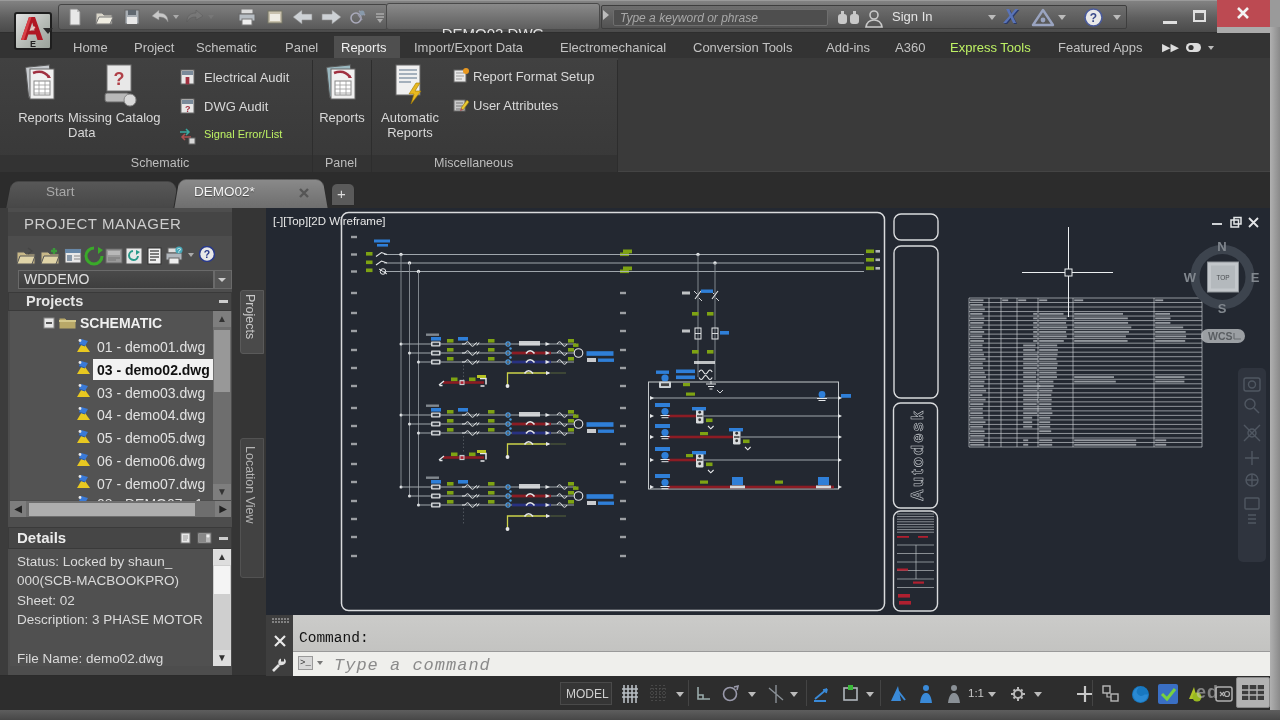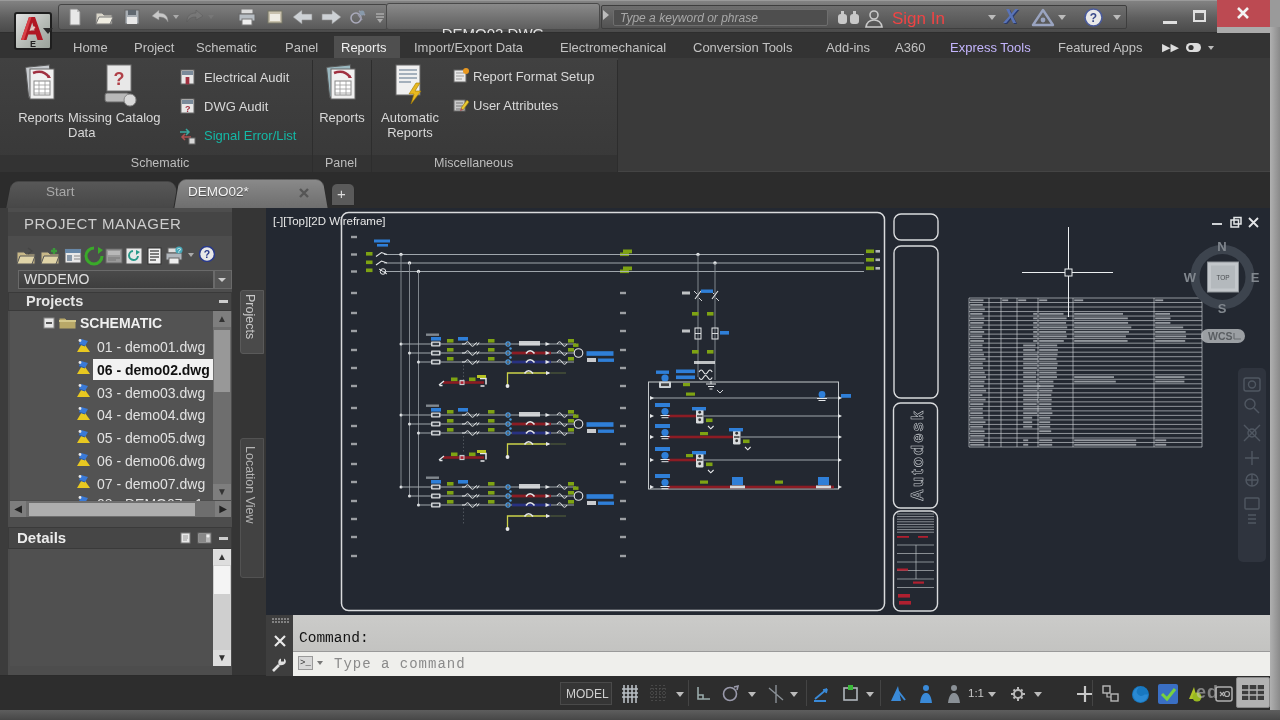--- a/index.html
+++ b/index.html
@@ -76,21 +76,21 @@
 <svg class="abs" style="left:837px;top:10px" width="24" height="16" viewBox="0 0 24 16">
       <rect x="1" y="4" width="9" height="10" rx="3" fill="#c8c8c8"></rect>
       <rect x="13" y="4" width="9" height="10" rx="3" fill="#c8c8c8"></rect>
       <rect x="4" y="1" width="3" height="5" fill="#c8c8c8"></rect>
       <rect x="16" y="1" width="3" height="5" fill="#c8c8c8"></rect>
     </svg>
 <svg class="abs" style="left:864px;top:9px" width="20" height="19" viewBox="0 0 20 19">
       <circle cx="10" cy="6" r="4" fill="none" stroke="#c8c8c8" stroke-width="1.6"></circle>
       <path d="M2 18 C3 12 7 11 10 11 C13 11 17 12 18 18 Z" fill="none" stroke="#c8c8c8" stroke-width="1.6"></path>
     </svg>
-<div class="abs" style="left:892px;top:9px;font-size:17px;color:#ef4444;">Sign In</div>
+<div class="abs" style="left:892px;top:9px;font-size:13px;color:#e5e5e5;">Sign In</div>
 <div class="abs" style="left:988px;top:15px;width:0;height:0;border-top:5px solid #bbb;border-left:4px solid transparent;border-right:4px solid transparent;"></div>
 <div class="abs" style="left:1004px;top:5px;font-size:20px;font-weight:bold;font-style:italic;color:#5a74b8;text-shadow:1px 1px 0 #2a3a6a;">X</div>
 <svg class="abs" style="left:1031px;top:8px" width="24" height="20" viewBox="0 0 24 20">
       <path d="M12 2 L22 17 L2 17 Z" fill="none" stroke="#9aa4c0" stroke-width="2.4" stroke-linejoin="round"></path>
       <circle cx="12" cy="12" r="2.4" fill="#9aa4c0"></circle>
     </svg>
 <div class="abs" style="left:1058px;top:15px;width:0;height:0;border-top:5px solid #bbb;border-left:4px solid transparent;border-right:4px solid transparent;"></div>
 <svg class="abs" style="left:1084px;top:8px" width="19" height="19" viewBox="0 0 19 19">
       <circle cx="9.5" cy="9.5" r="8.5" fill="#e8e8e8" stroke="#4a5a9a" stroke-width="1.6"></circle>
       <text x="9.5" y="14" font-size="12" font-weight="bold" fill="#3a4a8a" text-anchor="middle" font-family="Liberation Sans">?</text>
@@ -109,21 +109,21 @@
 <div class="abs" style="left:134px;top:40px;font-size:13px;color:#c2c2c2;">Project</div>
 <div class="abs" style="left:196px;top:40px;font-size:13px;color:#c2c2c2;">Schematic</div>
 <div class="abs" style="left:285px;top:40px;font-size:13px;color:#c2c2c2;">Panel</div>
 <div class="abs" style="left:334px;top:36px;width:66.4px;height:22px;background:#4f4f4f;"></div>
 <div class="abs" style="left:341px;top:40px;font-size:13px;color:#f0f0f0;">Reports</div>
 <div class="abs" style="left:414px;top:40px;font-size:13px;color:#c2c2c2;">Import/Export Data</div>
 <div class="abs" style="left:560px;top:40px;font-size:13px;color:#c2c2c2;">Electromechanical</div>
 <div class="abs" style="left:693px;top:40px;font-size:13px;color:#c2c2c2;">Conversion Tools</div>
 <div class="abs" style="left:826px;top:40px;font-size:13px;color:#c2c2c2;">Add-ins</div>
 <div class="abs" style="left:895px;top:40px;font-size:13px;color:#c2c2c2;">A360</div>
-<div class="abs" style="left:950px;top:40px;font-size:13px;color:#c4b5fd;">Express Tools</div>
+<div class="abs" style="left:950px;top:40px;font-size:13px;color:#bef264;">Express Tools</div>
 <div class="abs" style="left:1058px;top:40px;font-size:13px;color:#c2c2c2;">Featured Apps</div>
 <div class="abs" style="left:1162px;top:41px;font-size:11px;color:#ddd;">▶▶</div>
 <svg class="abs" style="left:1185px;top:41px" width="20" height="13" viewBox="0 0 20 13">
       <rect x="1" y="2" width="15" height="9" rx="4.5" fill="#ddd"></rect>
       <circle cx="6" cy="6.5" r="2.6" fill="#333"></circle>
     </svg>
 <div class="abs" style="left:1208px;top:46px;width:0;height:0;border-top:4px solid #bbb;border-left:3.5px solid transparent;border-right:3.5px solid transparent;"></div>
 <div class="abs" style="left:0;top:58px;width:1272px;height:114px;background:linear-gradient(#414141,#383838);"></div>
 <div class="abs" style="left:0;top:155px;width:617px;height:17px;background:#333333;"></div>
 <div class="abs" style="left:100px;top:156px;width:120px;text-align:center;font-size:12.5px;color:#bdbdbd;">Schematic</div>
@@ -159,21 +159,21 @@
         <rect x="2" y="1" width="13" height="14" fill="#e8e8e8" stroke="#666"></rect>
         <rect x="3" y="2" width="11" height="4" fill="#7a8a9a"></rect>
         <text x="6" y="14" font-size="9" font-weight="bold" fill="#a03040" font-family="Liberation Sans">?</text>
     </svg>
 <div class="abs" style="left:204px;top:99px;font-size:13px;color:#d8d8d8;">DWG Audit</div>
 <svg class="abs" style="left:177px;top:127px" width="19" height="18" viewBox="0 0 19 18">
       <path d="M3 5 h8 m -2 -3 l 3 3 l -3 3" stroke="#3aa8a0" stroke-width="1.5" fill="none"></path>
       <path d="M14 10 h-8 m 2 -3 l -3 3 l 3 3" stroke="#b05050" stroke-width="1.5" fill="none"></path>
       <rect x="12" y="11" width="6" height="6" fill="#d8d8d8" stroke="#666"></rect>
     </svg>
-<div class="abs" style="left:204px;top:128px;font-size:13px;color:#14b8a6;">Signal Error/List</div>
+<div class="abs" style="left:204px;top:128px;font-size:11px;color:#bef264;">Signal Error/List</div>
 <svg class="abs" style="left:322px;top:63px" width="40" height="42" viewBox="0 0 40 42">
         <rect x="6" y="3" width="24" height="30" fill="#9ab8c0" stroke="#555" transform="rotate(-6 18 18)"></rect>
         <rect x="9" y="6" width="24" height="30" fill="#f0f0f0" stroke="#666"></rect>
         <path d="M 12 10 q 10 -4 16 4" stroke="#a03040" stroke-width="2.5" fill="none"></path>
         <path d="M 28 12 l 2 3 l -4 0 z" fill="#a03040"></path>
         <rect x="13" y="18" width="16" height="14" fill="#fff" stroke="#888"></rect>
         <path d="M 13 22 h16 M 13 26 h16 M 13 30 h16 M 18 18 v14 M 24 18 v14" stroke="#999" stroke-width="0.8"></path>
         </svg>
 <div class="abs" style="left:309px;top:110px;width:66px;text-align:center;font-size:13px;color:#d8d8d8;">Reports</div>
 <svg class="abs" style="left:389px;top:63px" width="40" height="44" viewBox="0 0 40 44">
@@ -192,21 +192,21 @@
       <rect x="2" y="4" width="11" height="11" fill="#c8c8c8" stroke="#666"></rect>
       <path d="M4 7 h7 M4 10 h7 M4 13 h5" stroke="#777" stroke-width="1"></path>
       <path d="M9 12 L15 4 L17 6 L11 14 Z" fill="#e8c830" stroke="#907010" stroke-width="0.6"></path>
       <path d="M9 12 l-1 3 l3 -1 z" fill="#b05050"></path>
     </svg>
 <div class="abs" style="left:473px;top:98px;font-size:13px;color:#d8d8d8;">User Attributes</div>
 <div class="abs" style="left:0;top:172px;width:1272px;height:36px;background:#2c2c2c;"></div>
 <div class="abs" style="left:8px;top:180px;width:170px;height:28px;background:linear-gradient(#585858,#474747);border:1px solid #2a2a2a;border-bottom:none;border-radius:8px 8px 0 0;transform:perspective(30px) rotateX(4deg);"></div>
 <div class="abs" style="left:46px;top:184px;font-size:13.5px;color:#a8a8a8;">Start</div>
 <div class="abs" style="left:176px;top:178px;width:150px;height:30px;background:linear-gradient(#8a8a8a,#6e6e6e);border:1px solid #2a2a2a;border-bottom:none;border-radius:8px 8px 0 0;transform:perspective(30px) rotateX(4deg);"></div>
-<div class="abs" style="left:188px;top:184px;font-size:13.5px;color:#f4f4f4;text-shadow:0 1px 1px #444;">DEMO02*</div>
+<div class="abs" style="left:194px;top:184px;font-size:13.5px;color:#f4f4f4;text-shadow:0 1px 1px #444;">DEMO02*</div>
 <svg class="abs" style="left:298px;top:187px" width="12" height="12" viewBox="0 0 12 12">
       <path d="M2 2 L10 10 M10 2 L2 10" stroke="#555" stroke-width="2.4"></path>
     </svg>
 <div class="abs" style="left:331px;top:183px;width:24px;height:23px;background:#5a5a5a;border:1px solid #2a2a2a;border-radius:6px 6px 0 0;"></div>
 <div class="abs" style="left:337px;top:185px;font-size:15px;color:#ddd;">+</div>
 <svg class="abs" style="left:0;top:0" width="1280" height="720" viewBox="0 0 1280 720">
 <rect x="266" y="208" width="1008" height="407" fill="#232831"></rect>
 <text x="273" y="225" font-size="11.5" fill="#e8e8e8" font-family="Liberation Sans, sans-serif">[-][Top][2D Wireframe]</text>
 <rect x="341.5" y="212.5" width="543" height="398" rx="7" fill="none" stroke="#d9dbdd" stroke-width="1.5"></rect>
 <rect x="351" y="235.8" width="6" height="2.4" fill="#e6e8ea" opacity="0.62"></rect>
@@ -847,21 +847,21 @@
       <circle cx="5" cy="2.5" r="1.4" fill="#e8e8e8"></circle>
     </svg>
 <div class="abs" style="left:97px;top:339px;font-size:14px;color:#e2e2e2;">01 - demo01.dwg</div>
 <div class="abs" style="left:93px;top:358.8px;width:120px;height:21px;background:#f2f2f2;"></div>
 <svg class="abs" style="left:75px;top:360px" width="17" height="16" viewBox="0 0 17 16">
       <path d="M2 14 L8 4 L15 14 Z" fill="#e8c820"></path>
       <path d="M6 1 L13 3 L10 8 L4 6 Z" fill="#3a7ad8"></path>
       <path d="M4 6 l6 2" stroke="#2a5aa8" stroke-width="1"></path>
       <circle cx="5" cy="2.5" r="1.4" fill="#e8e8e8"></circle>
     </svg>
-<div class="abs" style="left:97px;top:361.8px;font-size:14px;font-weight:bold;color:#111;">06 - demo02.dwg</div>
+<div class="abs" style="left:97px;top:361.8px;font-size:14px;font-weight:bold;color:#111;">03 - demo02.dwg</div>
 <svg class="abs" style="left:75px;top:383px" width="17" height="16" viewBox="0 0 17 16">
       <path d="M2 14 L8 4 L15 14 Z" fill="#e8c820"></path>
       <path d="M6 1 L13 3 L10 8 L4 6 Z" fill="#3a7ad8"></path>
       <path d="M4 6 l6 2" stroke="#2a5aa8" stroke-width="1"></path>
       <circle cx="5" cy="2.5" r="1.4" fill="#e8e8e8"></circle>
     </svg>
 <div class="abs" style="left:97px;top:384.6px;font-size:14px;color:#e2e2e2;">03 - demo03.dwg</div>
 <svg class="abs" style="left:75px;top:406px" width="17" height="16" viewBox="0 0 17 16">
       <path d="M2 14 L8 4 L15 14 Z" fill="#e8c820"></path>
       <path d="M6 1 L13 3 L10 8 L4 6 Z" fill="#3a7ad8"></path>
@@ -907,20 +907,21 @@
       <rect x="1" y="1" width="9" height="10" fill="#e8e8e8" stroke="#777"></rect>
       <path d="M3 4 h5 M3 6 h5 M3 8 h4" stroke="#888" stroke-width="0.8"></path>
     </svg>
 <svg class="abs" style="left:197px;top:532px" width="15" height="12" viewBox="0 0 15 12">
       <rect x="1" y="1" width="13" height="10" fill="#b8b8b8" stroke="#666"></rect>
       <rect x="2" y="2" width="7" height="8" fill="#888"></rect>
       <circle cx="11" cy="4" r="1.6" fill="#eee"></circle>
     </svg>
 <div class="abs" style="left:219px;top:537px;width:9px;height:2.5px;background:#ccc;"></div>
 <div class="abs" style="left:10px;top:549px;width:203px;height:117px;background:#505050;"></div>
+<div class="abs" style="left:17px;top:552px;width:196px;font-size:13.5px;color:#dadada;line-height:19.4px;">Status: Locked by shaun_<br>000(SCB-MACBOOKPRO)<br>Sheet: 02<br>Description: 3 PHASE MOTOR<br><br>File Name: demo02.dwg</div>
 <div class="abs" style="left:213px;top:549px;width:18px;height:117px;background:#cfcfcf;"></div>
 <div class="abs" style="left:213px;top:549px;width:18px;height:16px;background:#dedede;color:#333;font-size:10px;text-align:center;line-height:16px;">▲</div>
 <div class="abs" style="left:213px;top:650px;width:18px;height:16px;background:#dedede;color:#333;font-size:10px;text-align:center;line-height:16px;">▼</div>
 <div class="abs" style="left:214px;top:566px;width:16px;height:28px;background:#f4f4f4;"></div>
 <div class="abs" style="left:240px;top:290px;width:24px;height:64px;background:#4a4a4a;border:1px solid #5a5a5a;border-radius:3px 0 0 3px;"></div>
 <div class="abs" style="left:243px;top:294px;font-size:12.5px;color:#c8c8c8;writing-mode:vertical-rl;">Projects</div>
 <div class="abs" style="left:240px;top:438px;width:24px;height:140px;background:#424242;border:1px solid #525252;border-radius:3px 0 0 3px;"></div>
 <div class="abs" style="left:243px;top:446px;font-size:12.5px;color:#b4b4b4;writing-mode:vertical-rl;">Location View</div>
 <div class="abs" style="left:266px;top:615px;width:27px;height:61px;background:#3e3e3e;"></div>
 <svg class="abs" style="left:271px;top:617px" width="20" height="10" viewBox="0 0 20 10">
@@ -943,21 +944,21 @@
 <svg class="abs" style="left:271px;top:655px" width="18" height="18" viewBox="0 0 18 18">
       <path d="M2 16 L8 10" stroke="#e0e0e0" stroke-width="2.6"></path>
       <path d="M8 10 C6.5 7.5 7.5 4.5 10 3.5 L10 6.5 L13 6.5 L13 3.5 C15.5 5 15.5 8 13 9.5 C11.5 10.3 9.5 10.3 8 10 Z" fill="#e0e0e0"></path>
     </svg>
 <div class="abs" style="left:293px;top:615px;width:979px;height:37px;background:linear-gradient(#cbcbc9,#c3c3c1);border-bottom:1px solid #9a9a9a;"></div>
 <div class="abs" style="left:299px;top:630px;font-size:14.5px;color:#111;font-family:'Liberation Mono',monospace;">Command:</div>
 <div class="abs" style="left:293px;top:652px;width:979px;height:24px;background:#efefec;"></div>
 <div class="abs" style="left:298px;top:656px;width:15px;height:14px;background:#d8d8d8;border:1px solid #999;"></div>
 <div class="abs" style="left:300px;top:658px;font-size:9px;color:#333;font-family:'Liberation Mono',monospace;">&gt;_</div>
 <div class="abs" style="left:317px;top:661px;width:0;height:0;border-top:4px solid #777;border-left:3.5px solid transparent;border-right:3.5px solid transparent;"></div>
-<div class="abs" style="left:334px;top:656px;font-size:14px;color:#8a8a8a;font-family:'Liberation Mono',monospace;letter-spacing:1px;">Type a command</div>
+<div class="abs" style="left:334px;top:656px;font-size:17px;font-style:italic;color:#8a8a8a;font-family:'Liberation Mono',monospace;letter-spacing:1px;">Type a command</div>
 <div class="abs" style="left:0;top:676px;width:1280px;height:34px;background:#2d2d2d;"></div>
 <div class="abs" style="left:0;top:710px;width:1280px;height:10px;background:linear-gradient(#5e5e5e,#474747);"></div>
 <div class="abs" style="left:560px;top:682px;width:52px;height:23px;border:1px solid #4a4a4a;background:#353535;"></div>
 <div class="abs" style="left:566px;top:687px;font-size:12px;color:#d0d0d0;">MODEL</div>
 <svg class="abs" style="left:620px;top:683px" width="22" height="22" viewBox="0 0 22 22">
       <path d="M4 2 V20 M8 2 V20 M12 2 V20 M16 2 V20 M2 6 H18 M2 10 H18 M2 14 H18" stroke="#b8bec4" stroke-width="1.6"></path>
     </svg>
 <svg class="abs" style="left:648px;top:683px" width="22" height="22" viewBox="0 0 22 22">
       <path d="M4 2 V20 M8 2 V20 M12 2 V20 M16 2 V20 M2 6 H18 M2 10 H18 M2 14 H18" stroke="#5a5a5a" stroke-width="1.2" stroke-dasharray="1,2"></path>
     </svg>

